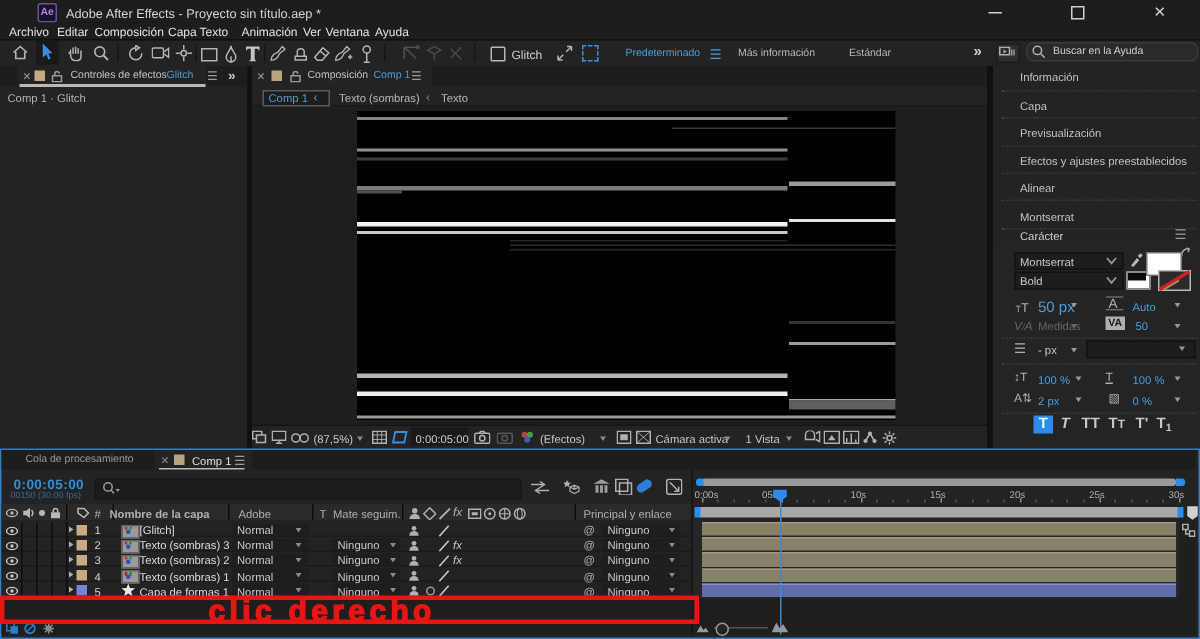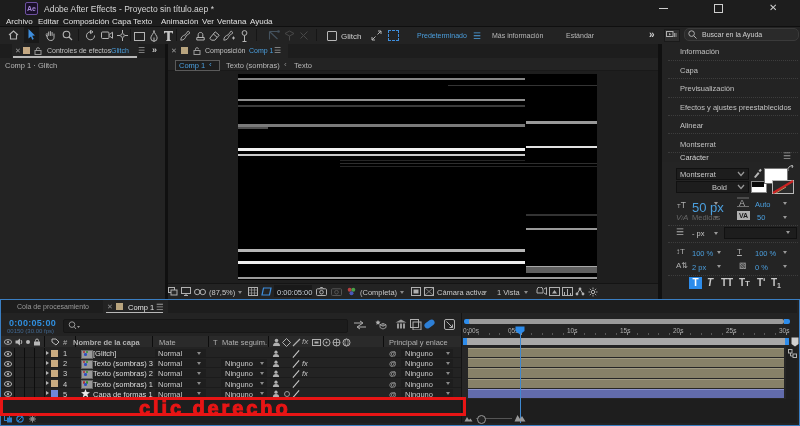--- a/index.html
+++ b/index.html
@@ -216,21 +216,21 @@
   </svg>
 <svg class="a" style="left:331px;top:287px;" width="11" height="9" viewBox="0 0 11 9">
     <rect x="0.5" y="1.8" width="10" height="6.7" rx="1" fill="none" stroke="#555"></rect>
     <circle cx="5.5" cy="5.2" r="1.8" fill="none" stroke="#555"></circle>
   </svg>
 <svg class="a" style="left:346px;top:287px;" width="11" height="9" viewBox="0 0 11 9">
     <circle cx="3.7" cy="2.8" r="2" fill="#b84040"></circle>
     <circle cx="7.3" cy="2.8" r="2" fill="#48a048"></circle>
     <circle cx="5.5" cy="6.2" r="2" fill="#4858b8"></circle>
   </svg>
-<div class="t" style="left:360px;top:288px;font-size:7.5px;color:#c8c8c8;">(Completa)</div>
+<div class="t" style="left:360px;top:288px;font-size:7.5px;color:#c8c8c8;">(Efectos)</div>
 <div class="car" style="left:400px;top:290.5px;border-top-color:#8a8a8a;"></div>
 <svg class="a" style="left:411px;top:287px;" width="10" height="9" viewBox="0 0 10 9">
     <rect x="0.5" y="0.5" width="9" height="8" fill="none" stroke="#b0b0b0"></rect>
     <rect x="2.5" y="2.5" width="5" height="4" fill="#b0b0b0"></rect>
   </svg>
 <svg class="a" style="left:424px;top:287px;" width="10" height="9" viewBox="0 0 10 9">
     <rect x="0.5" y="0.5" width="9" height="8" fill="none" stroke="#b0b0b0"></rect>
     <path d="M0.5 0.5 L9.5 8.5 M9.5 0.5 L0.5 8.5" stroke="#b0b0b0" stroke-width="0.6"></path>
   </svg>
 <div class="t" style="left:437px;top:288px;font-size:7.5px;color:#c8c8c8;">Cámara activa</div>
@@ -280,42 +280,42 @@
 <div class="t" style="left:783px;top:151px;color:#9a9a9a;font-size:9px;">☰</div>
 <div class="a" style="left:662px;top:162px;width:138px;height:137px;background:#242424;"></div>
 
 <div class="a" style="left:676px;top:168px;width:71px;height:10px;background:#1d1d1d;border:1px solid #111;"></div>
 <div class="t" style="left:680px;top:170px;font-size:7.5px;color:#c8c8c8;">Montserrat</div>
 <svg class="a" style="left:737px;top:170.5px;" width="8" height="6" viewBox="0 0 8 6">
     <path d="M1 1 L4 4.5 L7 1" fill="none" stroke="#999" stroke-width="1.2"></path>
   </svg>
 
 <div class="a" style="left:676px;top:181px;width:71px;height:10px;background:#1d1d1d;border:1px solid #111;"></div>
-<div class="t" style="left:712px;top:183px;font-size:7.5px;color:#c8c8c8;">Bold</div>
+<div class="t" style="left:680px;top:183px;font-size:7.5px;color:#c8c8c8;">Bold</div>
 <svg class="a" style="left:737px;top:183.5px;" width="8" height="6" viewBox="0 0 8 6">
     <path d="M1 1 L4 4.5 L7 1" fill="none" stroke="#999" stroke-width="1.2"></path>
   </svg>
 
 <svg class="a" style="left:753px;top:168px;" width="9" height="10" viewBox="0 0 9 10">
     <path d="M1 9 L5 4 L6.5 5.5 L2.5 10 Z M5.5 2.5 L7.5 0.8 L8.8 2.2 L7 4.2 Z" fill="#b8b8b8"></path>
   </svg>
 <div class="a" style="left:751px;top:181px;width:14px;height:10px;background:#fff;border:1px solid #888;"></div>
 <div class="a" style="left:752px;top:182px;width:12px;height:5px;background:#0a0a0a;"></div>
 <div class="a" style="left:764px;top:167.5px;width:22px;height:14px;background:#fff;border:1px solid #777;z-index:3;"></div>
 <svg class="a" style="left:772px;top:180px;z-index:4;" width="22" height="14" viewBox="0 0 22 14">
     <rect x="0.5" y="0.5" width="21" height="13" fill="#2b2b2b" stroke="#b8b8b8"></rect>
     <path d="M1 13 L21 1" stroke="#cc2222" stroke-width="2.2"></path>
     <path d="M4 13 L14 7" stroke="#c09060" stroke-width="1"></path>
   </svg>
 <svg class="a" style="left:787px;top:165px;" width="8" height="8" viewBox="0 0 8 8">
     <path d="M1 6 A4 4 0 0 1 6 1 M6 1 L4 0 M6 1 L5 3" stroke="#b0b0b0" fill="none"></path>
   </svg>
 
 <div class="t" style="left:677px;top:199.5px;font-size:6px;color:#b0b0b0;">T<span style="font-size:8.5px;">T</span></div>
-<div class="t" style="left:692px;top:199.5px;font-size:13px;color:#4b9fde;">50 px</div>
+<div class="t" style="left:692px;top:199.5px;font-size:10px;color:#4b9fde;">50 px</div>
 <div class="car" style="left:714px;top:202px;"></div>
 <svg class="a" style="left:737px;top:197px;" width="12" height="11" viewBox="0 0 12 11">
     <path d="M0 1 h12 M0 9.5 h12" stroke="#888" stroke-width="0.8"></path>
     <text x="2" y="8.5" fill="#b0b0b0" font-size="9" font-family="Liberation Sans">A</text>
   </svg>
 <div class="t" style="left:755px;top:199.5px;font-size:7.5px;color:#4b9fde;">Auto</div>
 <div class="car" style="left:783px;top:202px;"></div>
 
 <div class="t" style="left:676px;top:212.5px;font-size:8px;color:#666;font-style:italic;">V<span style="font-size:6px;">/</span>A</div>
 <div class="t" style="left:692px;top:213px;font-size:7.5px;color:#666;">Medidas</div>
@@ -409,21 +409,21 @@
     <path d="M2.5 3.5 V2.5 a1.5 1.5 0 0 1 3 0 V3.5" fill="none" stroke="#b8b8b8"></path>
   </svg>
 <div class="vline" style="left:44px;top:336px;height:11px;"></div>
 <svg class="a" style="left:51px;top:338px;" width="9" height="8" viewBox="0 0 9 8">
     <path d="M1 1 h4 L8 4 L5 7 L1 4 Z" fill="none" stroke="#b8b8b8"></path>
   </svg>
 <div class="t" style="left:63px;top:338px;font-size:7.5px;color:#b0b0b0;">#</div>
 <div class="vline" style="left:75px;top:336px;height:11px;"></div>
 <div class="t" style="left:73px;top:338px;font-size:7.5px;color:#b0b0b0;font-weight:bold;">Nombre de la capa</div>
 <div class="vline" style="left:152px;top:336px;height:11px;"></div>
-<div class="t" style="left:159px;top:338px;font-size:7.5px;color:#b0b0b0;">Mate</div>
+<div class="t" style="left:159px;top:338px;font-size:7.5px;color:#b0b0b0;">Adobe</div>
 <div class="vline" style="left:208px;top:336px;height:11px;"></div>
 <div class="t" style="left:213px;top:338px;font-size:7.5px;color:#b0b0b0;">T</div>
 <div class="t" style="left:222px;top:338px;font-size:7.5px;color:#b0b0b0;">Mate seguim.</div>
 <div class="vline" style="left:268px;top:336px;height:11px;"></div>
 <svg class="a" style="left:272px;top:337.5px;" width="9" height="9" viewBox="0 0 9 9">
     <circle cx="4.5" cy="2.5" r="1.8" fill="#b0b0b0"></circle>
     <path d="M1 8 a3.5 3.5 0 0 1 7 0 Z" fill="#b0b0b0"></path>
   </svg>
 <svg class="a" style="left:282px;top:337.5px;" width="9" height="9" viewBox="0 0 9 9">
     <path d="M4.5 0.5 L8.5 4.5 L4.5 8.5 L0.5 4.5 Z" fill="none" stroke="#b0b0b0"></path>

